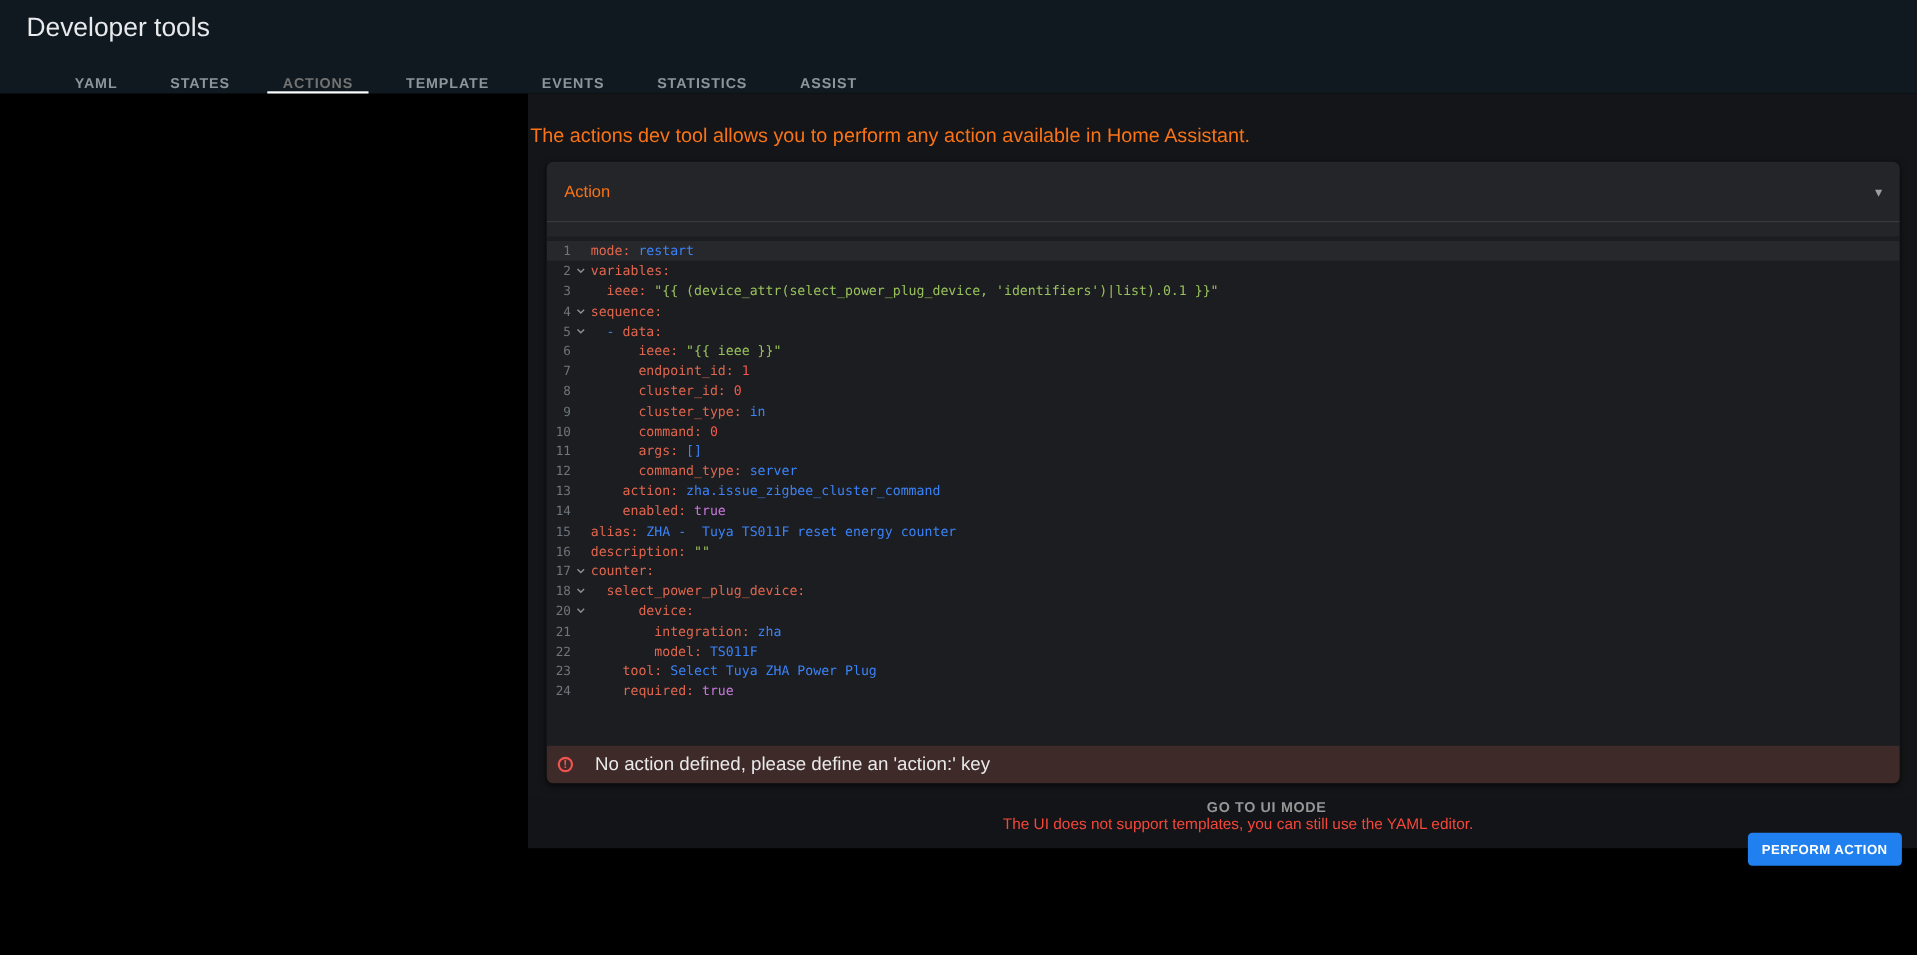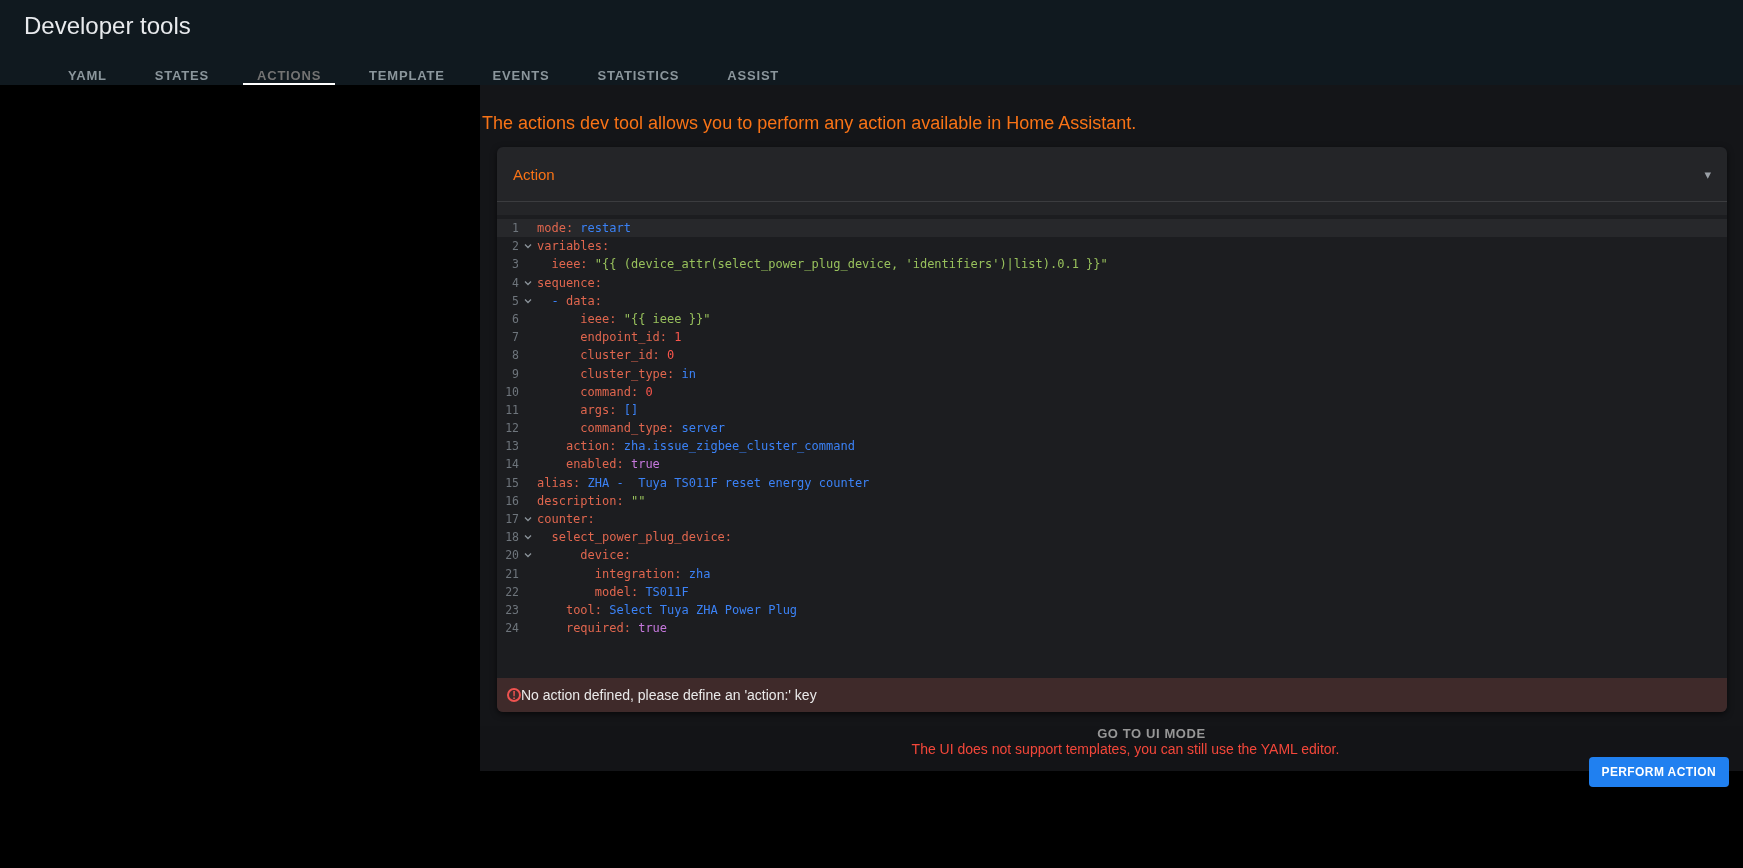--- a/index.html
+++ b/index.html
@@ -89,21 +89,21 @@
     display:flex; align-items:center;
     padding:0 10px;
   }
   .alert-icon {
     width:14px; height:14px; flex:none;
     border:2px solid #ef5350; border-radius:50%;
     color:#ef5350; font-size:11px; font-weight:700;
     display:flex; align-items:center; justify-content:center;
     line-height:1;
   }
-  .error-text { margin-left:0; font-size:14px; color:#eaeaea; }
+  .error-text { margin-left:20px; font-size:17px; color:#eaeaea; }
 
   
   .bottom-bar {
     position:absolute; left:0; top:641px; width:100%; height:45px;
     background:#131417;
     display:flex; align-items:center;flex-direction:column;
   }
   .goto-ui {
     margin-left:80px;
     font-size:13px; font-weight:600; letter-spacing:0.6px;

